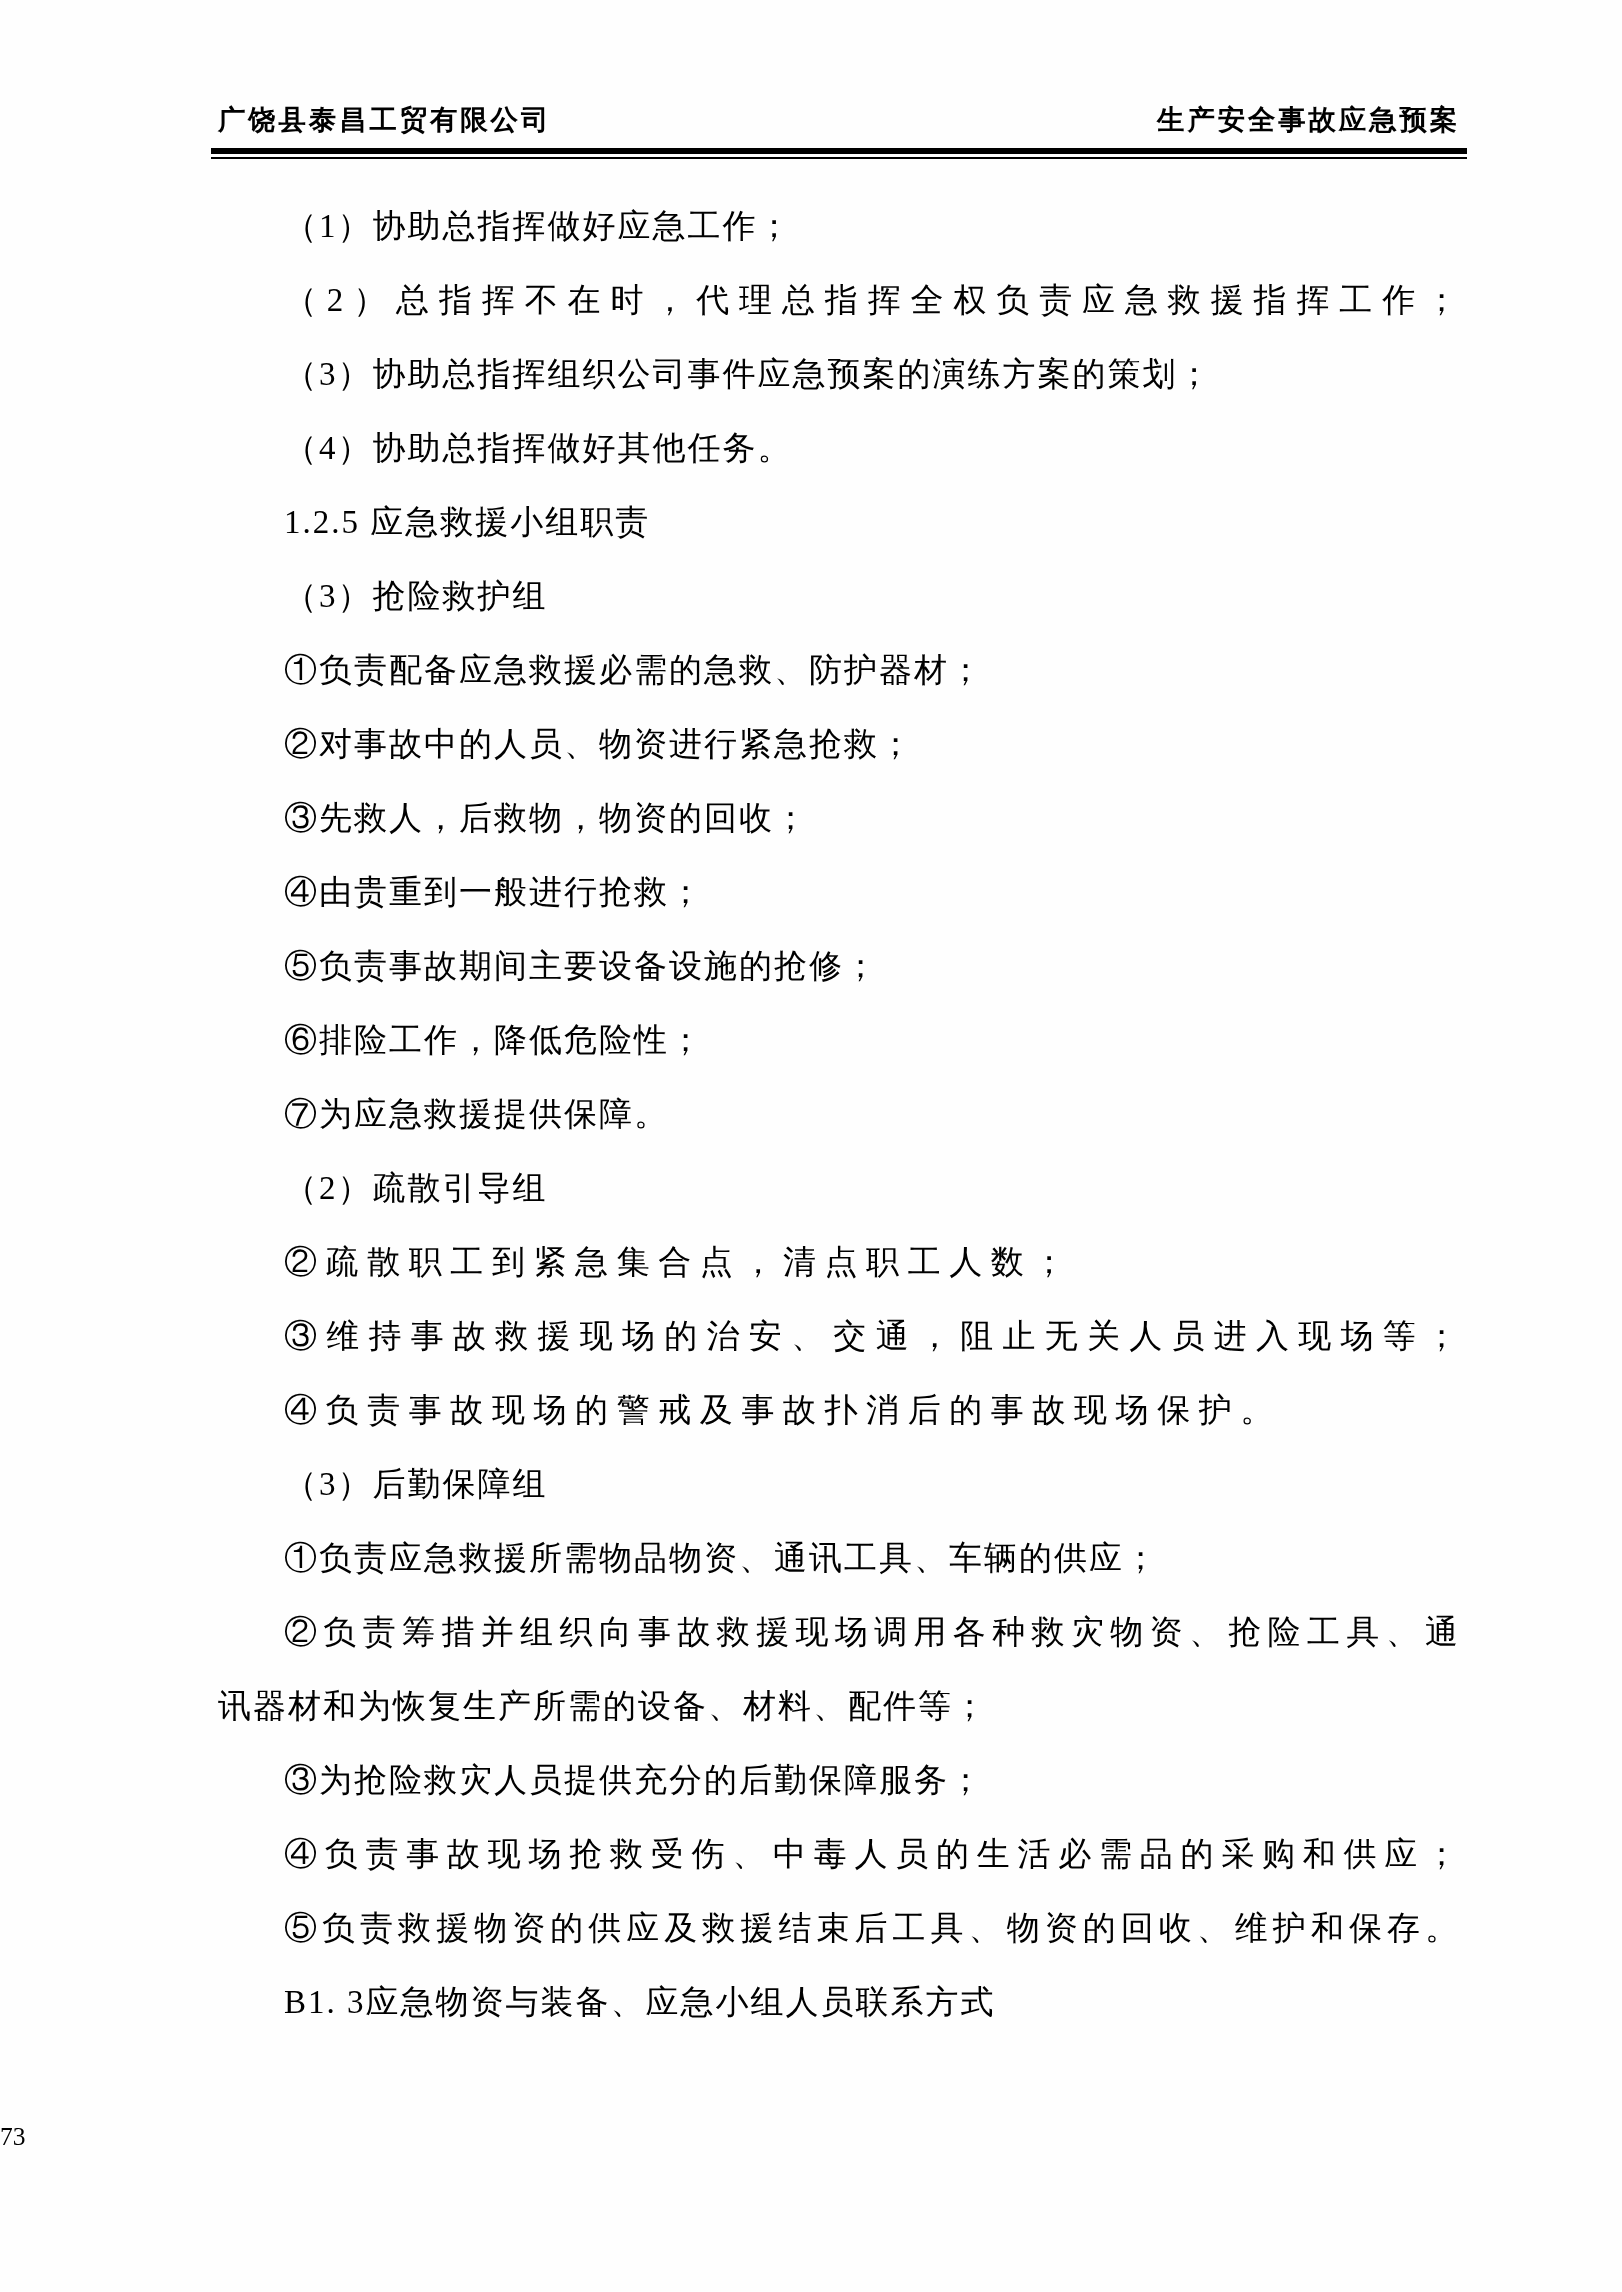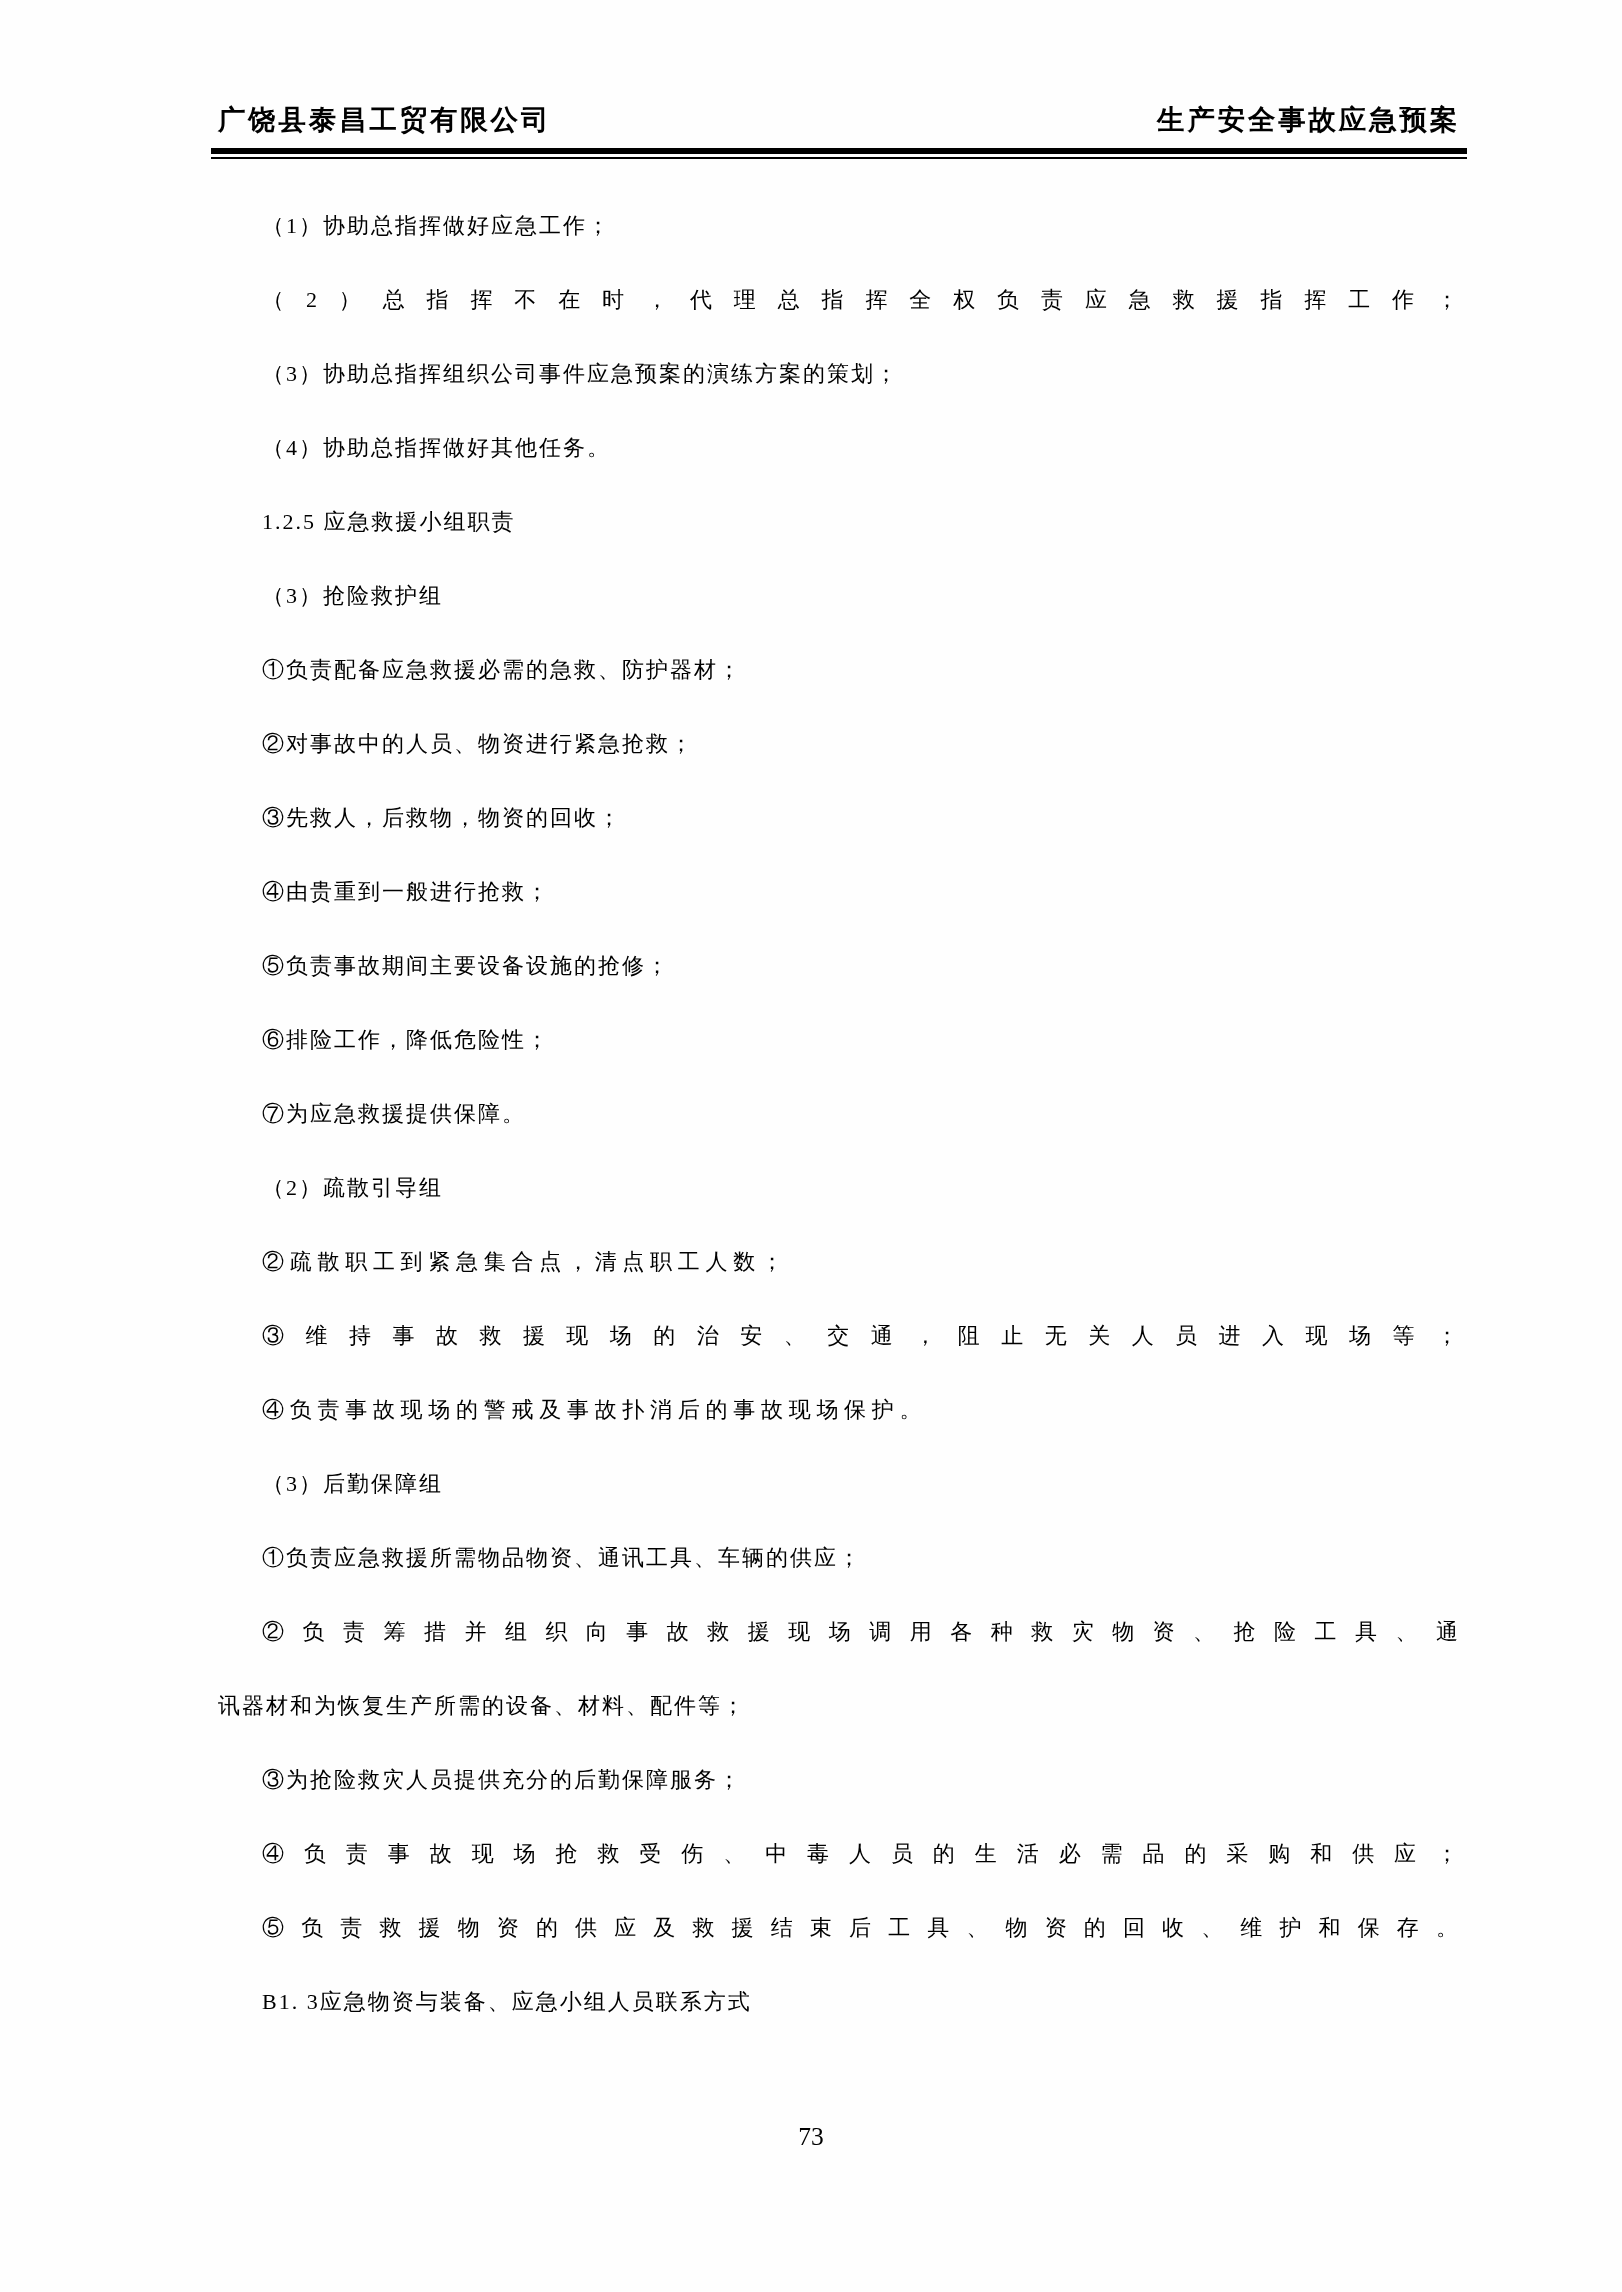--- a/index.html
+++ b/index.html
@@ -33,42 +33,42 @@
     right: 155px;
   }
   .header-rule .thick { height: 5.9px; background: #000; }
   .header-rule .gap   { height: 2.9px; background: transparent; }
   .header-rule .thin  { height: 2px; background: #000; }
   .content {
     position: absolute;
     top: 189px;
     left: 218px;
     right: 162px;
-    font-size: 22px;
+    font-size: 33px;
     letter-spacing: 2px;
   }
   .content .line {
     line-height: 74px;
     white-space: normal;
     text-indent: 2em;
   }
   .content .line.heading { font-weight: normal; }
   .content .line.continuation { text-indent: 0; }
   .content .line.stretch {
     text-align: justify;
     text-align-last: justify;
     text-justify: inter-character;
   }
   .content .line.loose { letter-spacing: 0.26em; }
   .footer {
     position: absolute;
     top: 2117px;
     left: 0;
     width: 100%;
-    text-align: center;
+    text-align: left;
     font-size: 25.5px;
     line-height: 39px;
   }
 </style>
 </head>
 <body>
 
 <div class="page">
 
   <div class="header">

